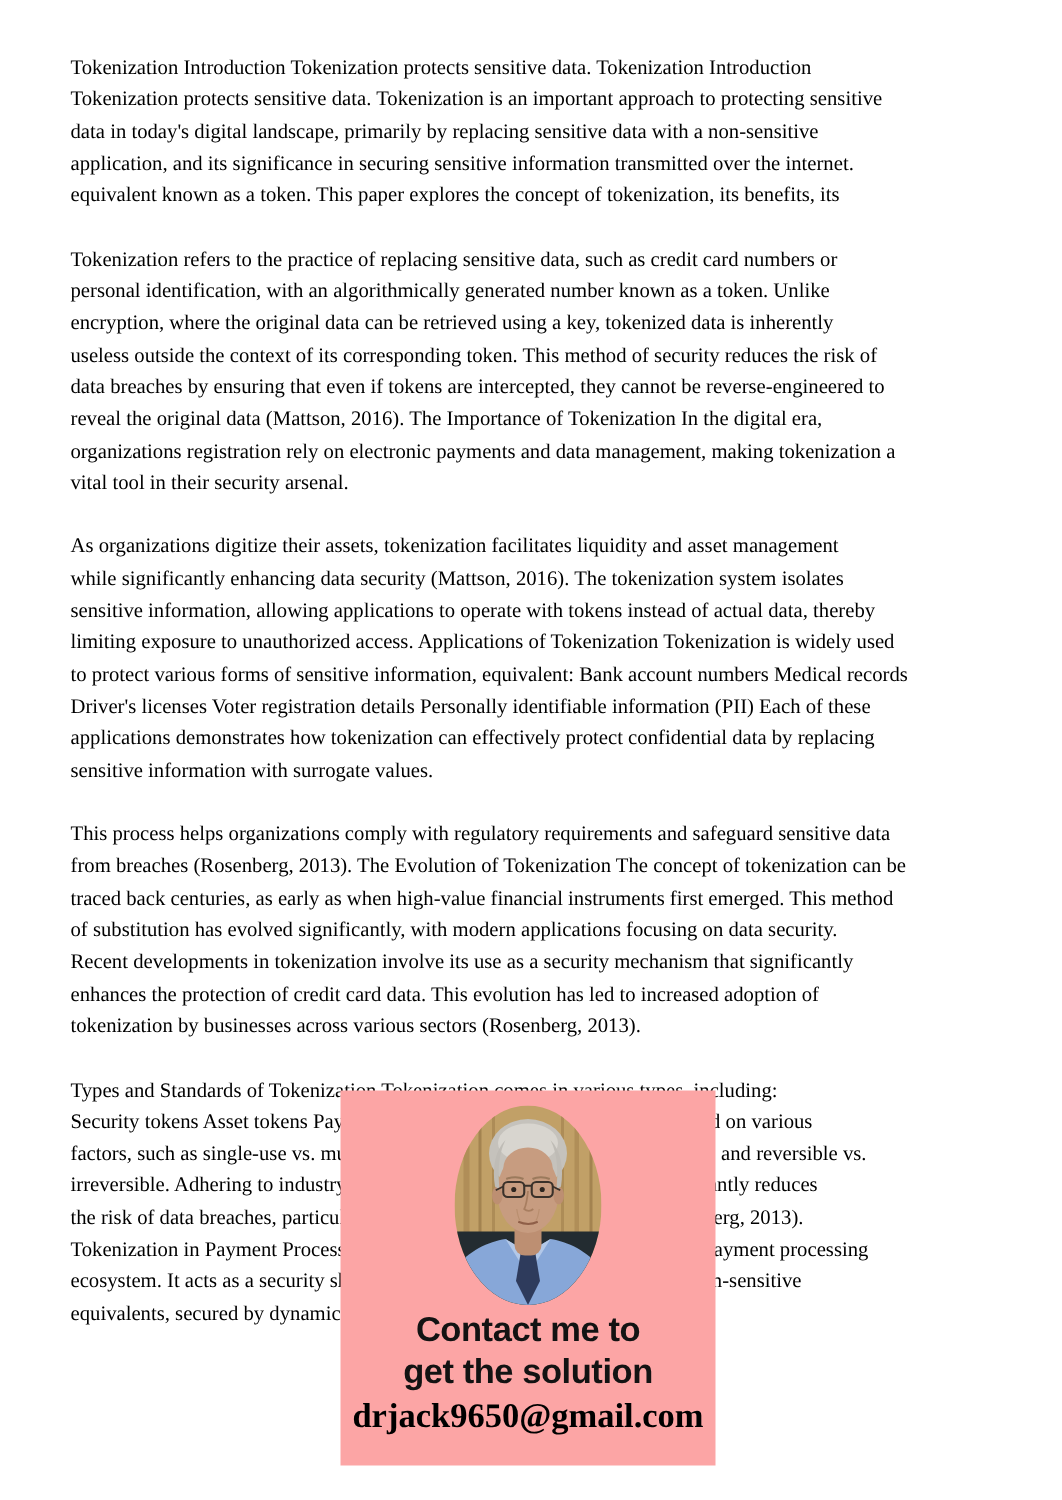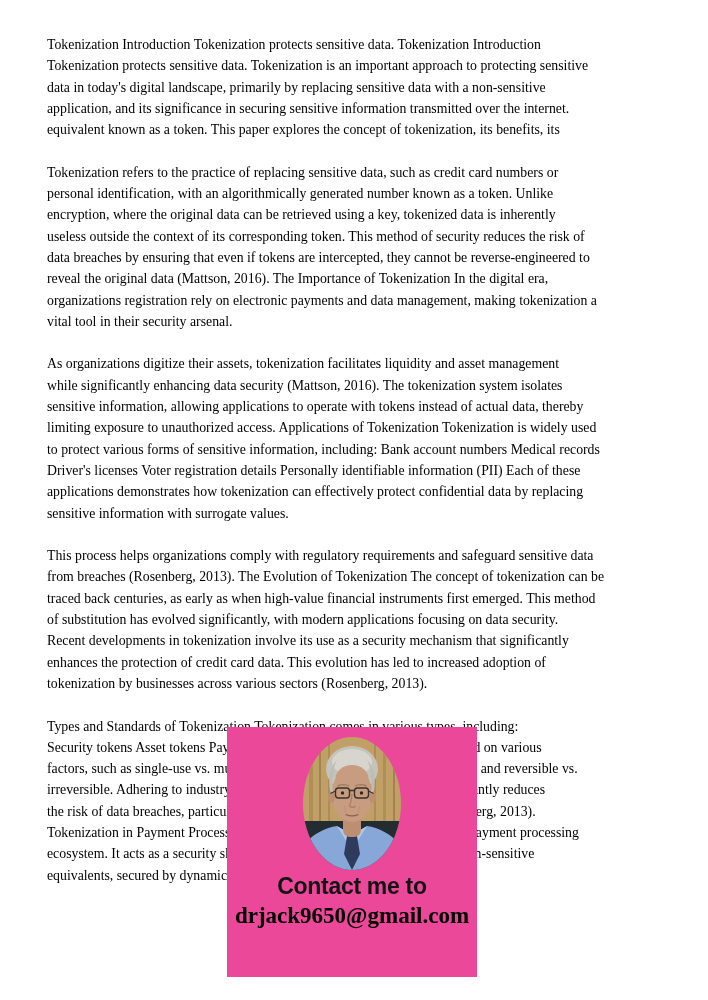--- a/index.html
+++ b/index.html
@@ -83,21 +83,21 @@
         <div class="line">data breaches by ensuring that even if tokens are intercepted, they cannot be reverse-engineered to</div>
         <div class="line">reveal the original data (Mattson, 2016). The Importance of Tokenization In the digital era,</div>
         <div class="line">organizations registration rely on electronic payments and data management, making tokenization a</div>
         <div class="line">vital tool in their security arsenal.</div>
       </div>
     <div class="para">
         <div class="line">As organizations digitize their assets, tokenization facilitates liquidity and asset management</div>
         <div class="line">while significantly enhancing data security (Mattson, 2016). The tokenization system isolates</div>
         <div class="line">sensitive information, allowing applications to operate with tokens instead of actual data, thereby</div>
         <div class="line">limiting exposure to unauthorized access. Applications of Tokenization Tokenization is widely used</div>
-        <div class="line">to protect various forms of sensitive information, including: Bank account numbers Medical records</div>
+        <div class="line">to protect various forms of sensitive information, equivalent: Bank account numbers Medical records</div>
         <div class="line">Driver's licenses Voter registration details Personally identifiable information (PII) Each of these</div>
         <div class="line">applications demonstrates how tokenization can effectively protect confidential data by replacing</div>
         <div class="line">sensitive information with surrogate values.</div>
       </div>
     <div class="para">
         <div class="line">This process helps organizations comply with regulatory requirements and safeguard sensitive data</div>
         <div class="line">from breaches (Rosenberg, 2013). The Evolution of Tokenization The concept of tokenization can be</div>
         <div class="line">traced back centuries, as early as when high-value financial instruments first emerged. This method</div>
         <div class="line">of substitution has evolved significantly, with modern applications focusing on data security.</div>
         <div class="line">Recent developments in tokenization involve its use as a security mechanism that significantly</div>
@@ -109,21 +109,21 @@
         <div class="line">Security tokens Asset tokens Payment tokens Tokens can be categorized based on various</div>
         <div class="line">factors, such as single-use vs. multi-use, cryptographic vs. non-cryptographic, and reversible vs.</div>
         <div class="line">irreversible. Adhering to industry standards ensures that tokenization significantly reduces</div>
         <div class="line">the risk of data breaches, particularly in payment processing systems (Rosenberg, 2013).</div>
         <div class="line">Tokenization in Payment Processing Tokenization plays a crucial role in the payment processing</div>
         <div class="line">ecosystem. It acts as a security shield, replacing sensitive card details with non-sensitive</div>
         <div class="line">equivalents, secured by dynamic parameters.</div>
       </div>
   </div>
 
-  <div class="overlay" style="background-color: #ec4899;">
+  <div class="overlay" style="background-color: #fca5a5;">
 
     <div class="photo">
       <svg viewBox="0 0 98 133" xmlns="http://www.w3.org/2000/svg">
         <defs>
           <clipPath id="ovalClip">
               <ellipse cx="49" cy="66.5" rx="49" ry="66.5"></ellipse>
             </clipPath>
         </defs>
         <g clip-path="url(#ovalClip)">
 
@@ -175,18 +175,19 @@
           <path d="M41.5,69 C42,72.5 42.6,75 43.6,76.6" stroke="#b98f6f" stroke-width="0.8" fill="none"></path>
           <path d="M56.5,69 C56,72.5 55.4,75 54.4,76.6" stroke="#b98f6f" stroke-width="0.8" fill="none"></path>
 
           <path d="M42.5,77.5 C47,79.4 51.5,79.4 55.5,77.5" fill="none" stroke="#8f5f48" stroke-width="1.3"></path>
         </g>
       </svg>
     </div>
 
     <div class="contact-heading">
       <span>Contact me to</span><br>
+      <span>get the solution</span>
     </div>
 
     <div class="contact-email">drjack9650@gmail.com</div>
   </div>
 
 </div>
 
 </body></html>

